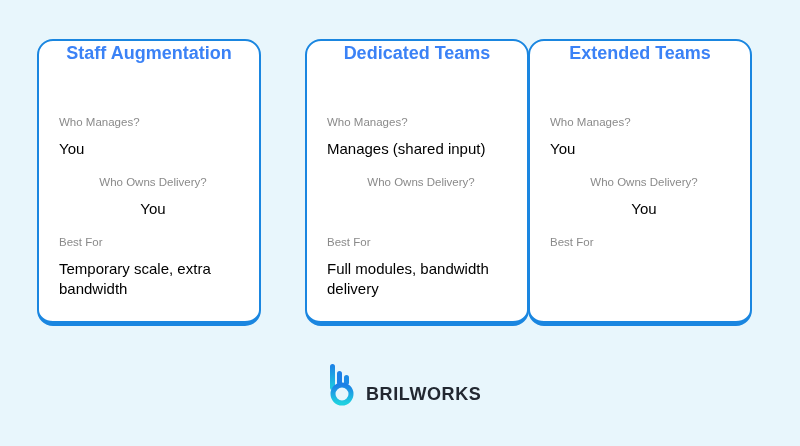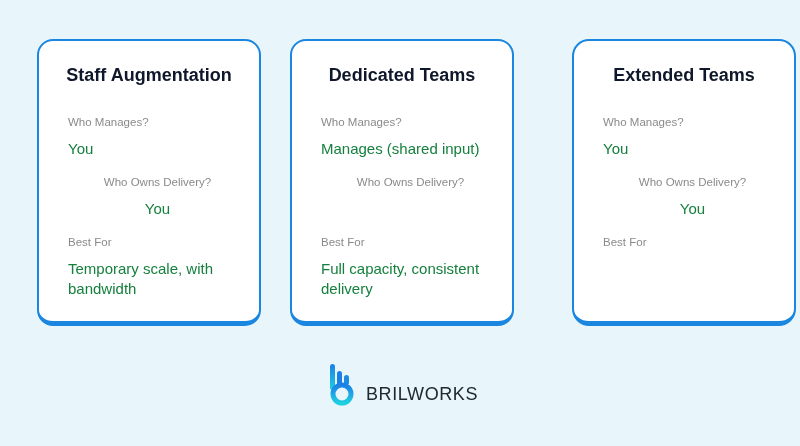--- a/index.html
+++ b/index.html
@@ -16,93 +16,92 @@
     height: 287px;
     background: #ffffff;
     border: 2px solid #1a86e0;
     border-bottom-width: 5px;
     border-radius: 16px;
     padding: 0 20px;
   }
   .card-title {
     font-size: 18px;
     font-weight: bold;
-    color: #0f172a;
+    color: #3b82f6;
     text-align: center;
-    margin-top: 22px;
     height: 24px;
     line-height: 24px;
     white-space: nowrap;
   }
-  .field { position: absolute; left: 20px; right: 12px; margin-left: 9px; }
+  .field { position: absolute; left: 20px; right: 12px; }
   .label {
     font-size: 11.5px;
     color: #8a8a8a;
     line-height: 14px;
   }
   .value {
     font-size: 15px;
-    color: #15803d;
+    color: #000000;
     line-height: 20px;
     margin-top: 10px;
   }
   .f1 { top: 74px; }
   .f2 { top: 134px; text-align: center; }
   .f3 { top: 194px; }
   .logo {
     position: absolute;
     left: 328px;
     top: 363px;
     display: flex;
     align-items: center;
     gap: 10px;
   }
   .logo-text {
     font-size: 18px;
-    font-weight: normal;
+    font-weight: bold;
     color: #222831;
     letter-spacing: 0.6px;
     margin-top: 14px;
   }
 </style>
 </head>
 <body>
 
 <div class="card" style="left:37px;">
   <div class="card-title">Staff Augmentation</div>
   <div class="field f1">
     <div class="label">Who Manages?</div>
     <div class="value">You</div>
   </div>
   <div class="field f2">
     <div class="label">Who Owns Delivery?</div>
     <div class="value">You</div>
   </div>
   <div class="field f3">
     <div class="label">Best For</div>
-    <div class="value">Temporary scale, with bandwidth</div>
+    <div class="value">Temporary scale, extra bandwidth</div>
   </div>
 </div>
 
-<div class="card" style="left:290px;">
+<div class="card" style="left:305px;">
   <div class="card-title">Dedicated Teams</div>
   <div class="field f1">
     <div class="label">Who Manages?</div>
     <div class="value">Manages (shared input)</div>
   </div>
   <div class="field f2">
     <div class="label">Who Owns Delivery?</div>
   </div>
   <div class="field f3">
     <div class="label">Best For</div>
-    <div class="value">Full capacity, consistent delivery</div>
+    <div class="value">Full modules, bandwidth delivery</div>
   </div>
 </div>
 
-<div class="card" style="left:572px;border-radius:17px;">
+<div class="card" style="left:528px;">
   <div class="card-title">Extended Teams</div>
   <div class="field f1">
     <div class="label">Who Manages?</div>
     <div class="value">You</div>
   </div>
   <div class="field f2">
     <div class="label">Who Owns Delivery?</div>
     <div class="value">You</div>
   </div>
   <div class="field f3">

